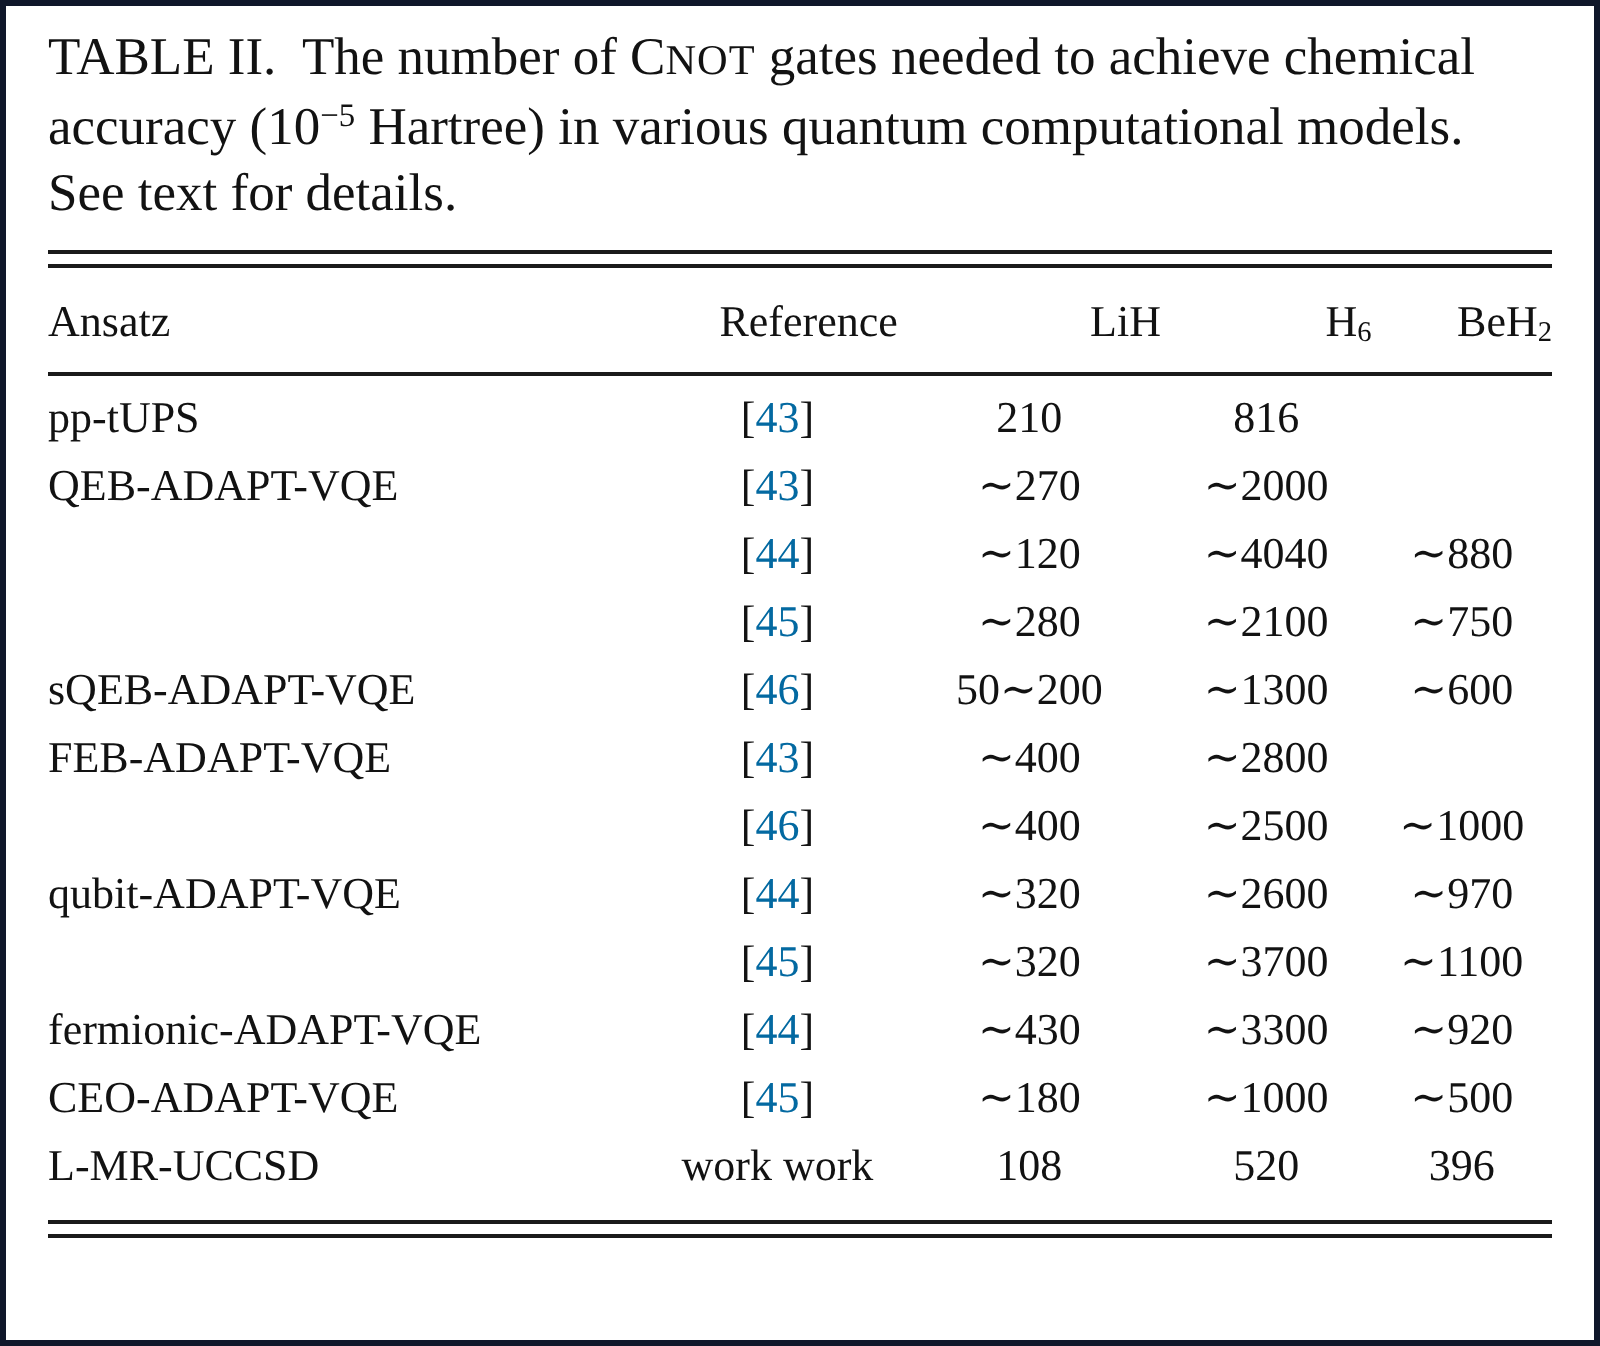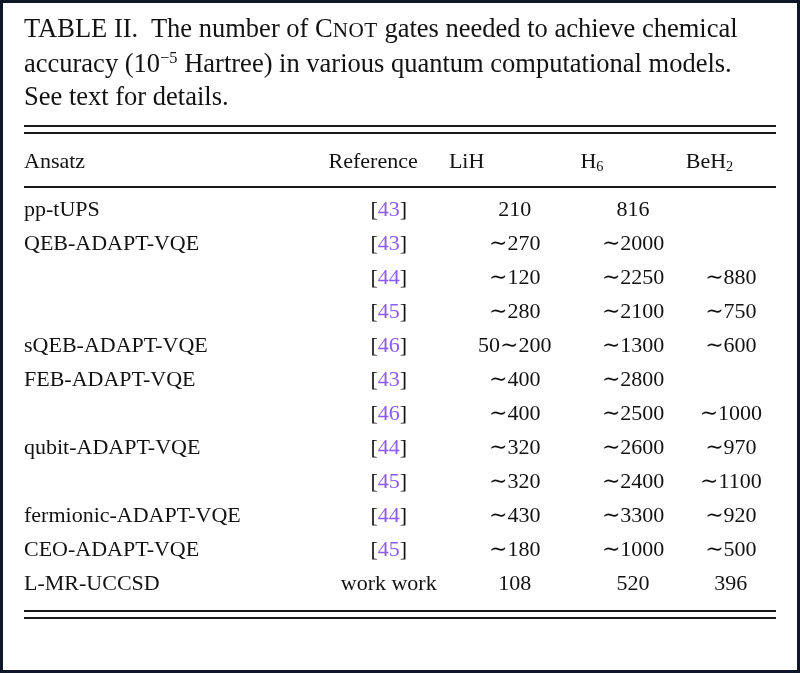--- a/index.html
+++ b/index.html
@@ -35,39 +35,39 @@
   
   table.data {
     width: 100%;
     margin-top: 7px;
     border-collapse: collapse;
     table-layout: fixed;
     font-size: 22px;
   }
   table.data thead th {
     font-weight: normal;
-    text-align: left;
+    text-align: right;
     padding: 3px 0 9px 0;
     line-height: 33px;
     border-bottom: 2px solid #1a1a1a;
     white-space: nowrap;
   }
   table.data thead th.h-ansatz { text-align: left; }
   table.data sub { font-size: 0.65em; line-height: 0; vertical-align: -0.18em; }
   table.data tbody td {
     height: 34px;
     line-height: 34px;
     padding: 0;
     text-align: center;
     white-space: nowrap;
     overflow: hidden;
   }
   table.data tbody tr:first-child td { padding-top: 4px; }
   table.data tbody td.c-ansatz { text-align: left; margin-left: 16px; }
-  .ref-link { color: #8b5cf6; cursor: pointer; }
+  .ref-link { color: #0369a1; cursor: pointer; }
   .br { color: #121212; }
 </style>
 </head>
 <body>
 
 <div class="frame">
   <div class="inner">
 
     <div class="caption">
       <span class="cap-line first"><span>TABLE II.</span>&nbsp; <span>The number of</span> <span><span>C</span><span class="sc-rest">NOT</span></span> <span>gates needed to achieve chem­ical accuracy (10</span><sup>−5</sup> <span>Hartree) in various quantum computational models. See text for details.</span></span>
@@ -104,21 +104,21 @@
           <td class="c-ansatz">QEB-ADAPT-VQE</td>
           <td><span class="br">[</span><span class="ref-link">43</span><span class="br">]</span></td>
           <td>∼270</td>
           <td>∼2000</td>
           <td></td>
         </tr>
         <tr>
           <td class="c-ansatz"></td>
           <td><span class="br">[</span><span class="ref-link">44</span><span class="br">]</span></td>
           <td>∼120</td>
-          <td>∼2250</td>
+          <td>∼4040</td>
           <td>∼880</td>
         </tr>
         <tr>
           <td class="c-ansatz"></td>
           <td><span class="br">[</span><span class="ref-link">45</span><span class="br">]</span></td>
           <td>∼280</td>
           <td>∼2100</td>
           <td>∼750</td>
         </tr>
         <tr>
@@ -146,21 +146,21 @@
           <td class="c-ansatz">qubit-ADAPT-VQE</td>
           <td><span class="br">[</span><span class="ref-link">44</span><span class="br">]</span></td>
           <td>∼320</td>
           <td>∼2600</td>
           <td>∼970</td>
         </tr>
         <tr>
           <td class="c-ansatz"></td>
           <td><span class="br">[</span><span class="ref-link">45</span><span class="br">]</span></td>
           <td>∼320</td>
-          <td>∼2400</td>
+          <td>∼3700</td>
           <td>∼1100</td>
         </tr>
         <tr>
           <td class="c-ansatz">fermionic-ADAPT-VQE</td>
           <td><span class="br">[</span><span class="ref-link">44</span><span class="br">]</span></td>
           <td>∼430</td>
           <td>∼3300</td>
           <td>∼920</td>
         </tr>
         <tr>

